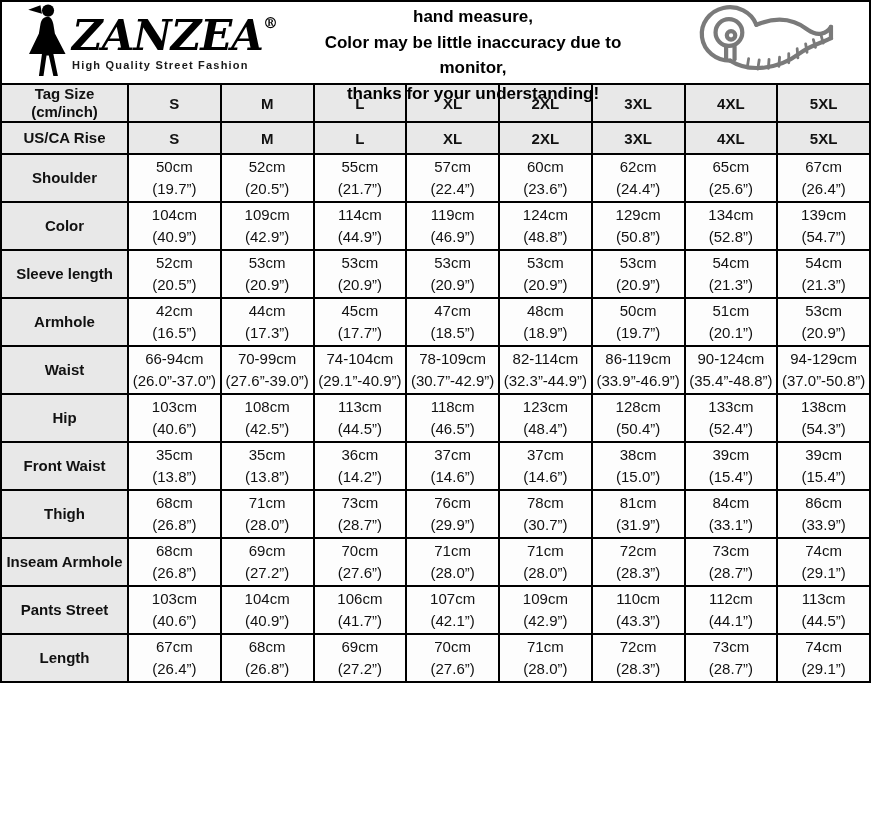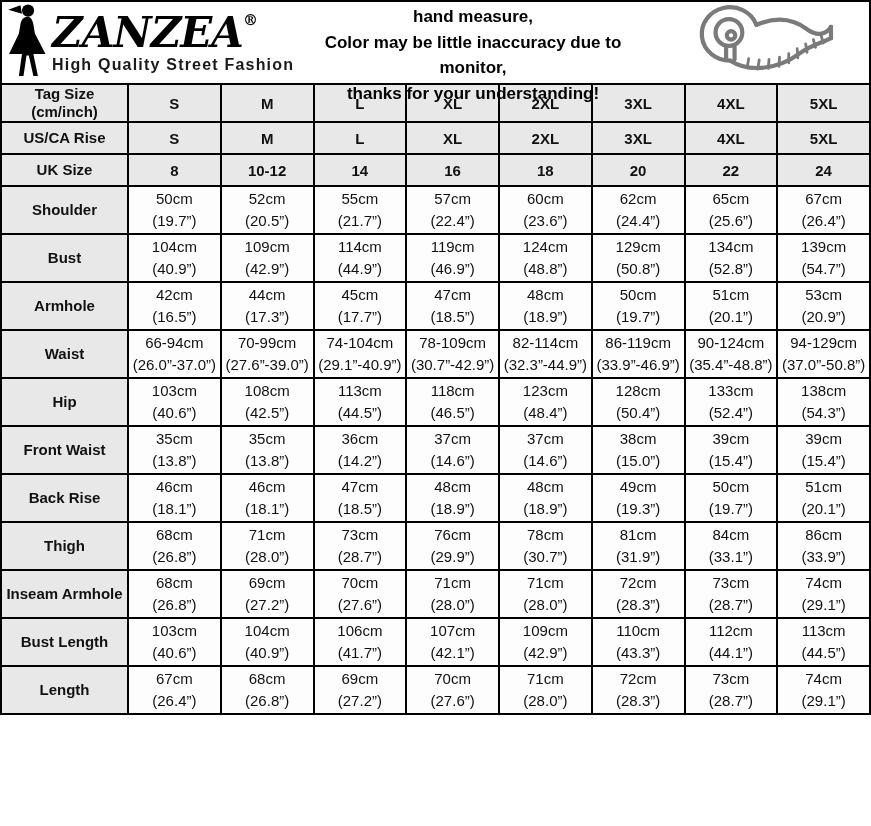--- a/index.html
+++ b/index.html
@@ -17,38 +17,38 @@
     border: 2px solid #000;
     border-bottom: 0;
     display: flex;
     align-items: center;
     background: #fff;
   }
   .logo-block {
     width: 290px;
     display: flex;
     align-items: center;
-    padding-left: 0;
+    padding-left: 20px;
     gap: 4px;
   }
   .silhouette { flex: 0 0 auto; }
   .brand-stack { display: flex; flex-direction: column; align-items: flex-start; }
   .brand-line {
     font-family: "DejaVu Serif", serif;
     font-weight: bold;
     font-style: italic;
     font-size: 42px;
     line-height: 1;
     letter-spacing: -1px;
     color: #000;
     white-space: nowrap;
   }
   .brand-line sup { font-size: 15px; font-style: normal; vertical-align: 22px; letter-spacing: 0; }
   .brand-tagline {
-    font-size: 16px;
+    font-size: 11px;
     font-weight: 600;
     letter-spacing: 1.2px;
     color: #1a1a1a;
     margin-top: 2px;
     white-space: nowrap;
   }
   .notice {
     flex: 1;
     text-align: center;
     font-size: 17px;
@@ -187,52 +187,52 @@
           <th>US/CA Rise</th>
           <td>S</td>
           <td>M</td>
           <td>L</td>
           <td>XL</td>
           <td>2XL</td>
           <td>3XL</td>
           <td>4XL</td>
           <td>5XL</td>
         </tr>
-        <tr class="size-row">
-          <th>UK Size</th>
-          <td>8</td>
-          <td>10-12</td>
-          <td>14</td>
-          <td>16</td>
-          <td>18</td>
-          <td>20</td>
-          <td>22</td>
-          <td>24</td>
-        </tr>
         <tr class="measure-row">
           <th>Shoulder</th>
           <td>50cm<br>(19.7”)</td>
           <td>52cm<br>(20.5”)</td>
           <td>55cm<br>(21.7”)</td>
           <td>57cm<br>(22.4”)</td>
           <td>60cm<br>(23.6”)</td>
           <td>62cm<br>(24.4”)</td>
           <td>65cm<br>(25.6”)</td>
           <td>67cm<br>(26.4”)</td>
         </tr>
         <tr class="measure-row">
-          <th>Bust</th>
+          <th>Color</th>
           <td>104cm<br>(40.9”)</td>
           <td>109cm<br>(42.9”)</td>
           <td>114cm<br>(44.9”)</td>
           <td>119cm<br>(46.9”)</td>
           <td>124cm<br>(48.8”)</td>
           <td>129cm<br>(50.8”)</td>
           <td>134cm<br>(52.8”)</td>
           <td>139cm<br>(54.7”)</td>
+        </tr>
+        <tr class="measure-row">
+          <th>Sleeve length</th>
+          <td>52cm<br>(20.5”)</td>
+          <td>53cm<br>(20.9”)</td>
+          <td>53cm<br>(20.9”)</td>
+          <td>53cm<br>(20.9”)</td>
+          <td>53cm<br>(20.9”)</td>
+          <td>53cm<br>(20.9”)</td>
+          <td>54cm<br>(21.3”)</td>
+          <td>54cm<br>(21.3”)</td>
         </tr>
         <tr class="measure-row">
           <th>Armhole</th>
           <td>42cm<br>(16.5”)</td>
           <td>44cm<br>(17.3”)</td>
           <td>45cm<br>(17.7”)</td>
           <td>47cm<br>(18.5”)</td>
           <td>48cm<br>(18.9”)</td>
           <td>50cm<br>(19.7”)</td>
           <td>51cm<br>(20.1”)</td>
@@ -265,31 +265,20 @@
           <td>35cm<br>(13.8”)</td>
           <td>35cm<br>(13.8”)</td>
           <td>36cm<br>(14.2”)</td>
           <td>37cm<br>(14.6”)</td>
           <td>37cm<br>(14.6”)</td>
           <td>38cm<br>(15.0”)</td>
           <td>39cm<br>(15.4”)</td>
           <td>39cm<br>(15.4”)</td>
         </tr>
         <tr class="measure-row">
-          <th>Back Rise</th>
-          <td>46cm<br>(18.1”)</td>
-          <td>46cm<br>(18.1”)</td>
-          <td>47cm<br>(18.5”)</td>
-          <td>48cm<br>(18.9”)</td>
-          <td>48cm<br>(18.9”)</td>
-          <td>49cm<br>(19.3”)</td>
-          <td>50cm<br>(19.7”)</td>
-          <td>51cm<br>(20.1”)</td>
-        </tr>
-        <tr class="measure-row">
           <th>Thigh</th>
           <td>68cm<br>(26.8”)</td>
           <td>71cm<br>(28.0”)</td>
           <td>73cm<br>(28.7”)</td>
           <td>76cm<br>(29.9”)</td>
           <td>78cm<br>(30.7”)</td>
           <td>81cm<br>(31.9”)</td>
           <td>84cm<br>(33.1”)</td>
           <td>86cm<br>(33.9”)</td>
         </tr>
@@ -298,21 +287,21 @@
           <td>68cm<br>(26.8”)</td>
           <td>69cm<br>(27.2”)</td>
           <td>70cm<br>(27.6”)</td>
           <td>71cm<br>(28.0”)</td>
           <td>71cm<br>(28.0”)</td>
           <td>72cm<br>(28.3”)</td>
           <td>73cm<br>(28.7”)</td>
           <td>74cm<br>(29.1”)</td>
         </tr>
         <tr class="measure-row">
-          <th>Bust Length</th>
+          <th>Pants Street</th>
           <td>103cm<br>(40.6”)</td>
           <td>104cm<br>(40.9”)</td>
           <td>106cm<br>(41.7”)</td>
           <td>107cm<br>(42.1”)</td>
           <td>109cm<br>(42.9”)</td>
           <td>110cm<br>(43.3”)</td>
           <td>112cm<br>(44.1”)</td>
           <td>113cm<br>(44.5”)</td>
         </tr>
         <tr class="measure-row">

